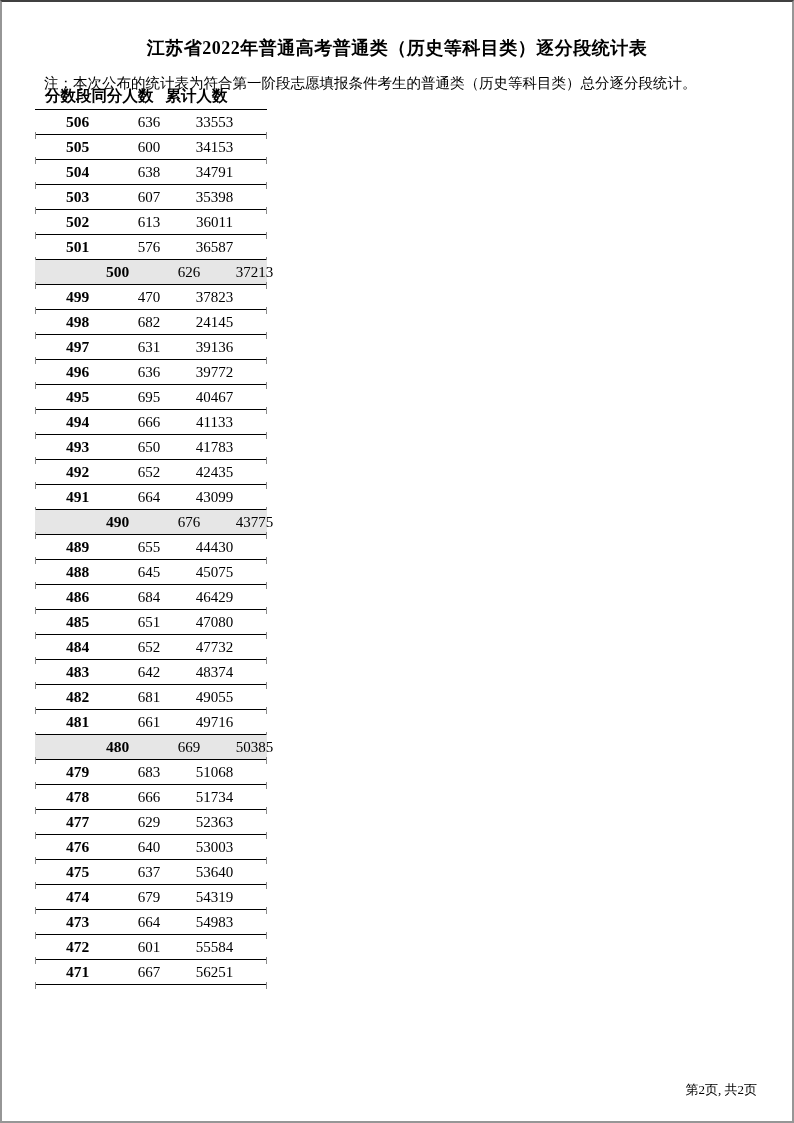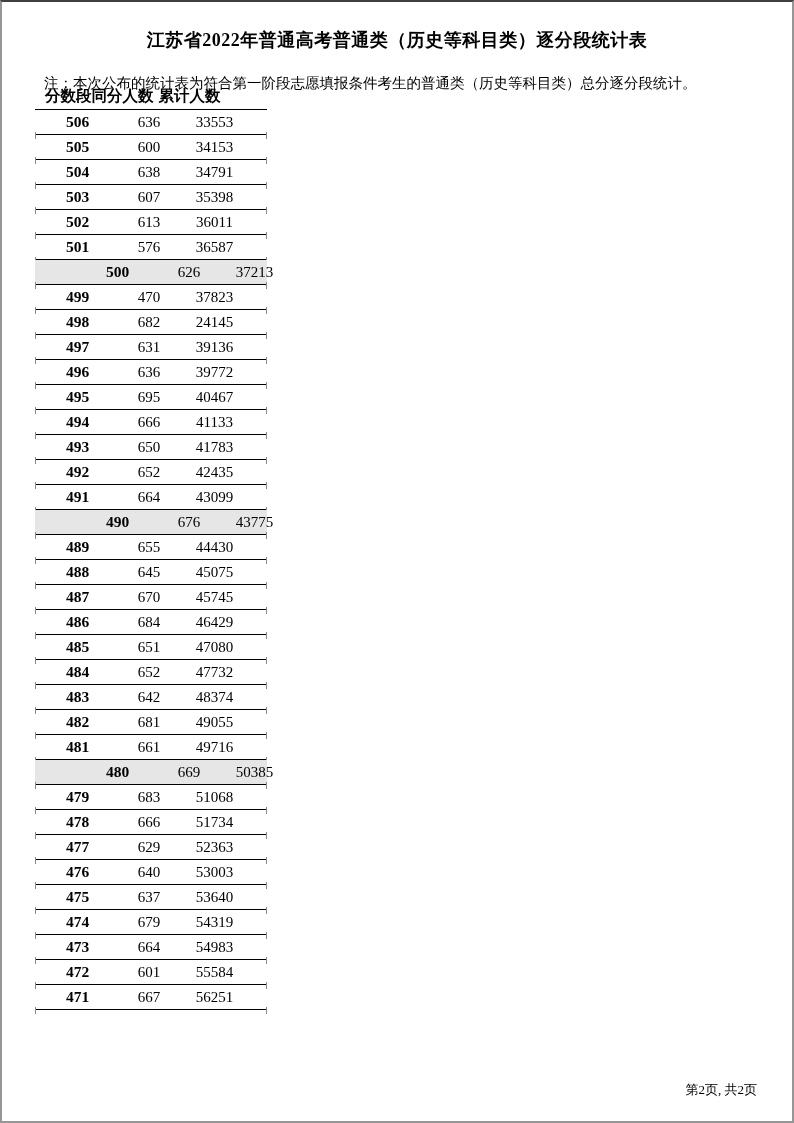--- a/index.html
+++ b/index.html
@@ -23,21 +23,21 @@
     border-left: 2px solid #969696;
     border-right: 2px solid #969696;
     border-bottom: 2px solid #969696;
     pointer-events: none;
   }
   .title {
     position: absolute;
     top: 28px;
     left: 0;
     right: 0;
-    margin: 0;
+    margin: 8px;
     text-align: center;
     font-size: 18px;
     font-weight: bold;
     letter-spacing: 0.5px;
   }
   .note {
     position: absolute;
     top: 58px;
     left: 28px;
     margin: 16px;
@@ -55,21 +55,21 @@
     align-items: center;
     height: 26px;
     padding-left: 10px;
     box-sizing: border-box;
     border-bottom: 1.5px solid #000;
     font-weight: bold;
     font-size: 15.5px;
     white-space: nowrap;
   }
   .thead .h2 { }
-  .thead .h3 { margin-left: 5px; text-align: right; }
+  .thead .h3 { margin-left: 12px; text-align: right; }
   .row {
     display: grid;
     grid-template-columns: 85px 58px 89px;
     height: 24px;
     align-items: center;
     border-bottom: 1.5px solid #000;
     position: relative;
     font-size: 15px;
   }
   .row::before, .row::after {
@@ -199,25 +199,20 @@
         <span class="cell c1">489</span>
         <span class="cell c2">655</span>
         <span class="cell c3">44430</span>
       </div>
       <div class="row">
         <span class="cell c1">488</span>
         <span class="cell c2">645</span>
         <span class="cell c3">45075</span>
       </div>
       <div class="row">
-        <span class="cell c1">487</span>
-        <span class="cell c2">670</span>
-        <span class="cell c3">45745</span>
-      </div>
-      <div class="row">
         <span class="cell c1">486</span>
         <span class="cell c2">684</span>
         <span class="cell c3">46429</span>
       </div>
       <div class="row">
         <span class="cell c1">485</span>
         <span class="cell c2">651</span>
         <span class="cell c3">47080</span>
       </div>
       <div class="row">

